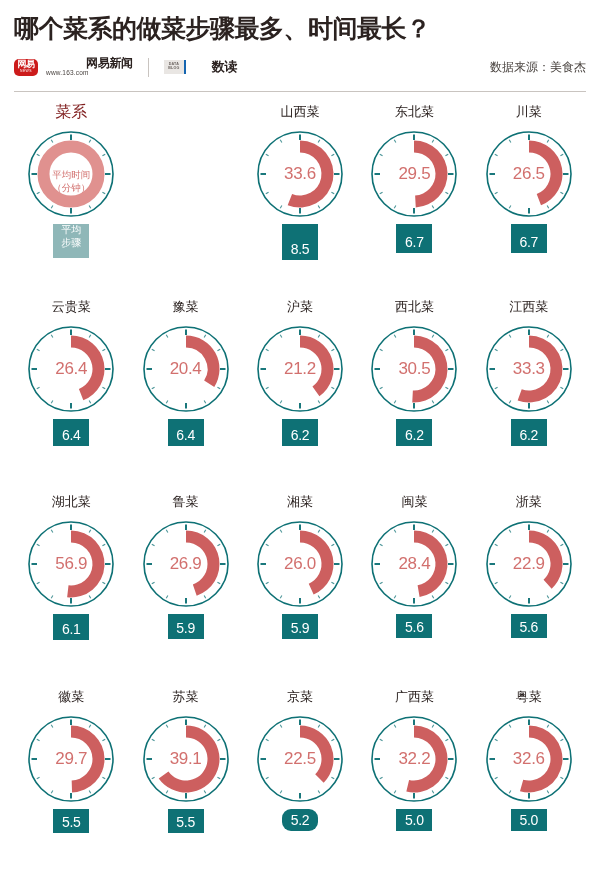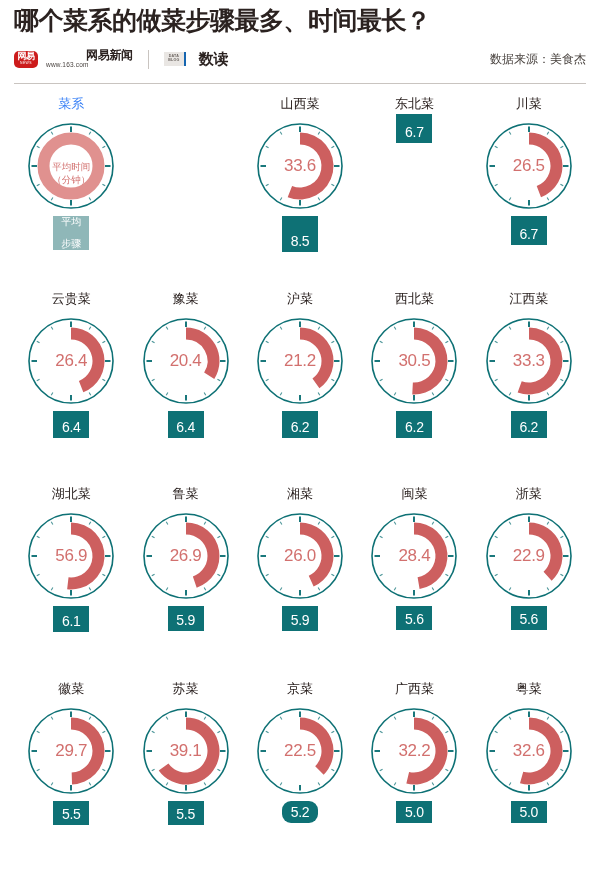--- a/index.html
+++ b/index.html
@@ -11,21 +11,21 @@
     overflow:hidden;
   }
   .page { position:relative; width:600px; height:873px; padding:0 14px; }
 
   
   .title {
     font-size:25px;
     font-weight:bold;
     letter-spacing:-0.5px;
     color:#2b2220;
-    padding-top:6px;
+    padding-top:14px;
     line-height:1.12;
     white-space:nowrap;
   }
   .brandbar {
     display:flex; align-items:center; justify-content:space-between;
     margin-top:12px; height:26px;
   }
   .brand-left { display:flex; align-items:center; gap:8px; }
   .ne-logo {
     width:24px; height:17px; border-radius:5px; background:#cc1b1b;
@@ -37,21 +37,21 @@
   .brand-words { display:flex; flex-direction:column; line-height:1.05; }
   .brand-words .w1 { font-size:12px; font-weight:bold; color:#2b2220; letter-spacing:-0.3px;padding-left:40px;}
   .brand-words .w2 { font-size:6.5px; color:#4a4440; letter-spacing:.2px; margin-top:1px;}
   .vdiv { width:1px; height:19px; background:#c9c4c0; margin:0 7px; }
   .data-tag {
     width:22px;height:14px;background:#e9e6e3;border-right:2.5px solid #1565b0;
     display:flex;flex-direction:column;align-items:center;justify-content:center;
     line-height:1;color:#6b6460;
   }
   .data-tag span{font-size:3.6px;font-weight:bold;letter-spacing:.2px;}
-  .shudu { font-size:15px; font-weight:bold; color:#2b2220; margin-left:5px; letter-spacing:-0.3px;}
+  .shudu { font-size:13px; font-weight:bold; color:#2b2220; margin-left:18px; letter-spacing:-0.3px;}
   .source { font-size:12px; color:#4a4440; }
   .rule { height:1px; background:#c9c4c0; margin-top:11px; }
 
   
   .grid {
     display:grid;
     grid-template-columns:repeat(5,1fr);
     row-gap:0px;
     margin-top:10px;
   }
@@ -77,29 +77,29 @@
     align-items:flex-start;
   }
   .steps-bar {
     width:36px; background:#0e7175; color:#ffffff;
     display:flex; align-items:flex-end; justify-content:center;
     font-size:14px; line-height:1;
     padding-bottom:4px; letter-spacing:-0.3px;
   }
 
   
-  .legend-name { font-size:13px; color:#3b82f6; height:20px; line-height:20px; }
+  .legend-name { font-size:16px; color:#7f1d1d; height:20px; line-height:20px; }
   .legend-inner-label {
     position:absolute; left:0; top:8px; width:100px; height:100px;
     display:flex; flex-direction:column; align-items:center; justify-content:center;
     font-size:9.5px; color:#d2706e; line-height:1.35; text-align:center;
   }
   .legend-steps {
     width:36px; background:#8fb7b8; color:#ffffff; height:34px;
-    display:flex; flex-direction:column; align-items:center; justify-content:space-between;
+    display:flex; flex-direction:column; align-items:center; justify-content:flex-start;
     font-size:10px; line-height:1.25; text-align:center;
   }
 </style>
 </head>
 <body>
 
 <div class="page">
 
   <div class="title">哪个菜系的做菜步骤最多、时间最长？</div>
 
@@ -178,20 +178,39 @@
             <path d="M 50 16.5 A 33.5 33.5 0 1 1 37.66782748506327 81.14751227725642 L 42.08532211727942 69.9901944465974 A 21.5 21.5 0 1 0 50 28.5 Z" fill="#cd5f5f"></path>
           </svg>
           <div class="time-label">33.6</div>
         </div>
         <div class="steps-bar-area">
           <div class="steps-bar" style="height: 36px;">8.5</div>
         </div>
       </div>
       <div class="cell">
         <div class="cuisine-name">东北菜</div>
+        <div class="clock-wrap">
+          <svg width="100" height="100" viewBox="0 0 100 100">
+            <circle cx="50" cy="50" r="42" fill="#ffffff" stroke="#0e7175" stroke-width="1.6"></circle>
+            <line x1="50" y1="16" x2="50" y2="10.5" stroke="#0e7175" stroke-width="1.9" stroke-linecap="butt" opacity="1"></line>
+            <line x1="68.14999999999999" y1="18.563277842624878" x2="69.75" y2="15.791996550514668" stroke="#0e7175" stroke-width="1.1" stroke-linecap="butt" opacity="0.75"></line>
+            <line x1="81.43672215737512" y1="31.85" x2="84.20800344948532" y2="30.25" stroke="#0e7175" stroke-width="1.1" stroke-linecap="butt" opacity="0.75"></line>
+            <line x1="84" y1="50" x2="89.5" y2="50" stroke="#0e7175" stroke-width="1.9" stroke-linecap="butt" opacity="1"></line>
+            <line x1="81.43672215737513" y1="68.14999999999999" x2="84.20800344948533" y2="69.75" stroke="#0e7175" stroke-width="1.1" stroke-linecap="butt" opacity="0.75"></line>
+            <line x1="68.14999999999999" y1="81.43672215737513" x2="69.75" y2="84.20800344948533" stroke="#0e7175" stroke-width="1.1" stroke-linecap="butt" opacity="0.75"></line>
+            <line x1="50" y1="84" x2="50" y2="89.5" stroke="#0e7175" stroke-width="1.9" stroke-linecap="butt" opacity="1"></line>
+            <line x1="31.85000000000001" y1="81.43672215737513" x2="30.250000000000007" y2="84.20800344948533" stroke="#0e7175" stroke-width="1.1" stroke-linecap="butt" opacity="0.75"></line>
+            <line x1="18.563277842624885" y1="68.15" x2="15.791996550514682" y2="69.75000000000001" stroke="#0e7175" stroke-width="1.1" stroke-linecap="butt" opacity="0.75"></line>
+            <line x1="16" y1="50.00000000000001" x2="10.5" y2="50.00000000000001" stroke="#0e7175" stroke-width="1.9" stroke-linecap="butt" opacity="1"></line>
+            <line x1="18.56327784262488" y1="31.849999999999998" x2="15.791996550514675" y2="30.249999999999996" stroke="#0e7175" stroke-width="1.1" stroke-linecap="butt" opacity="0.75"></line>
+            <line x1="31.849999999999984" y1="18.56327784262489" x2="30.249999999999982" y2="15.791996550514682" stroke="#0e7175" stroke-width="1.1" stroke-linecap="butt" opacity="0.75"></line>
+            <path d="M 50 16.5 A 33.5 33.5 0 0 1 51.753254534138634 83.45408941427823 L 51.1252230592233 71.47053499722334 A 21.5 21.5 0 0 0 50 28.5 Z" fill="#cd5f5f"></path>
+          </svg>
+          <div class="time-label">29.5</div>
+        </div>
         <div class="steps-bar-area">
           <div class="steps-bar" style="height: 29px;">6.7</div>
         </div>
       </div>
       <div class="cell">
         <div class="cuisine-name">川菜</div>
         <div class="clock-wrap">
           <svg width="100" height="100" viewBox="0 0 100 100">
             <circle cx="50" cy="50" r="42" fill="#ffffff" stroke="#0e7175" stroke-width="1.6"></circle>
             <line x1="50" y1="16" x2="50" y2="10.5" stroke="#0e7175" stroke-width="1.9" stroke-linecap="butt" opacity="1"></line>

